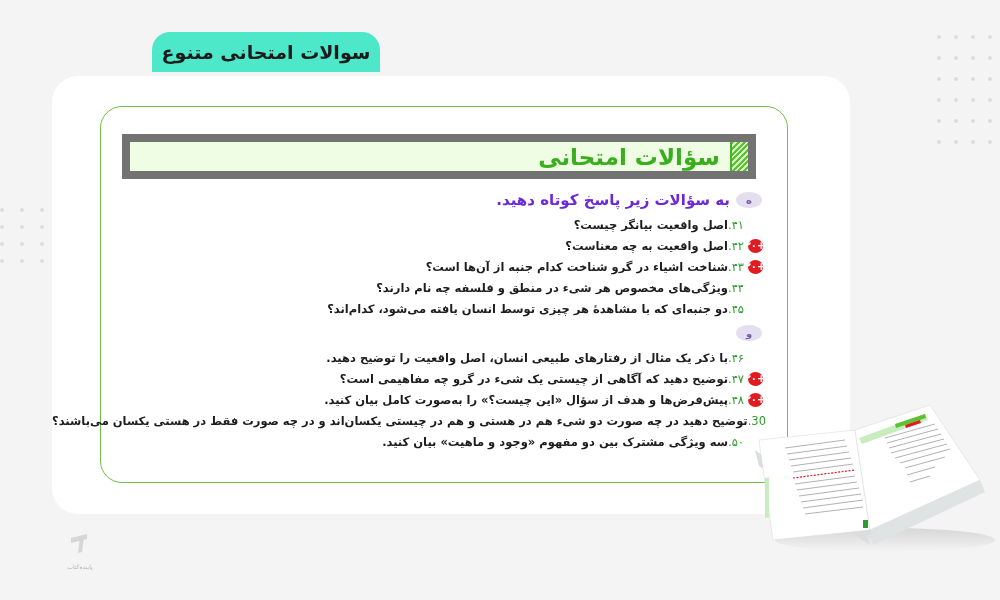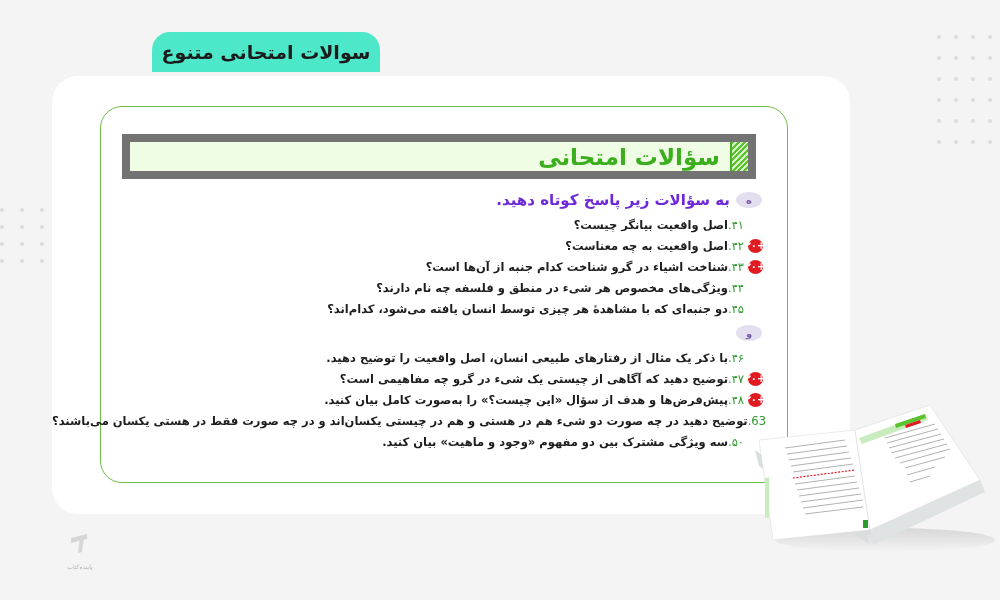--- a/index.html
+++ b/index.html
@@ -202,21 +202,21 @@
     </div>
     <div class="q">
       <span class="badge-slot">
           <span class="badge">+۲۰</span>
         </span>
       <span class="num">۴۸.</span>
       <span class="text">پیش‌فرض‌ها و هدف از سؤال «این چیست؟» را به‌صورت کامل بیان کنید.</span>
     </div>
     <div class="q">
       <span class="badge-slot"></span>
-      <span class="num">63.</span>
+      <span class="num">30.</span>
       <span class="text">توضیح دهید در چه صورت دو شیء هم در هستی و هم در چیستی یکسان‌اند و در چه صورت فقط در هستی یکسان می‌باشند؟</span>
     </div>
     <div class="q">
       <span class="badge-slot"></span>
       <span class="num">۵۰.</span>
       <span class="text">سه ویژگی مشترک بین دو مفهوم «وجود و ماهیت» بیان کنید.</span>
     </div>
   </div>
 
   <svg class="book" viewBox="0 0 250 175">

